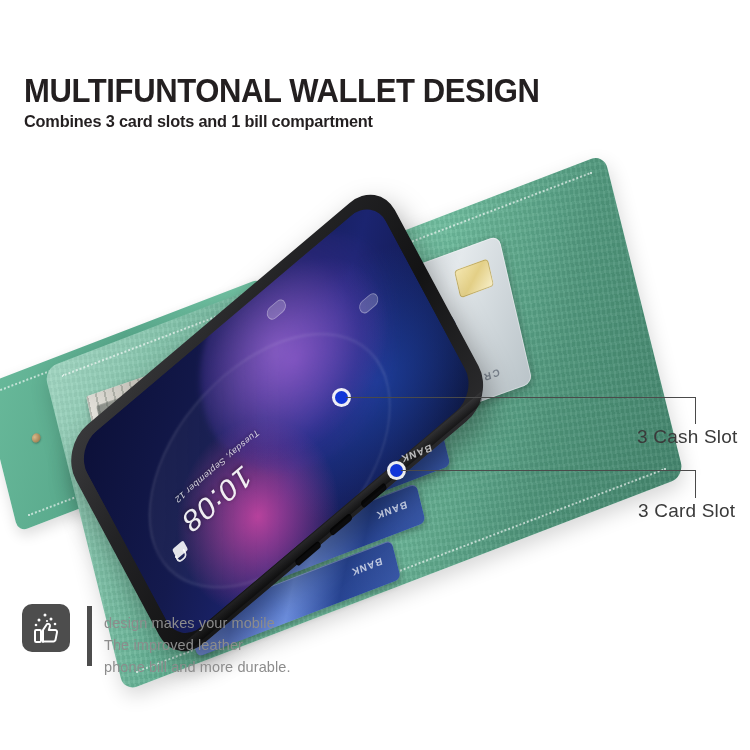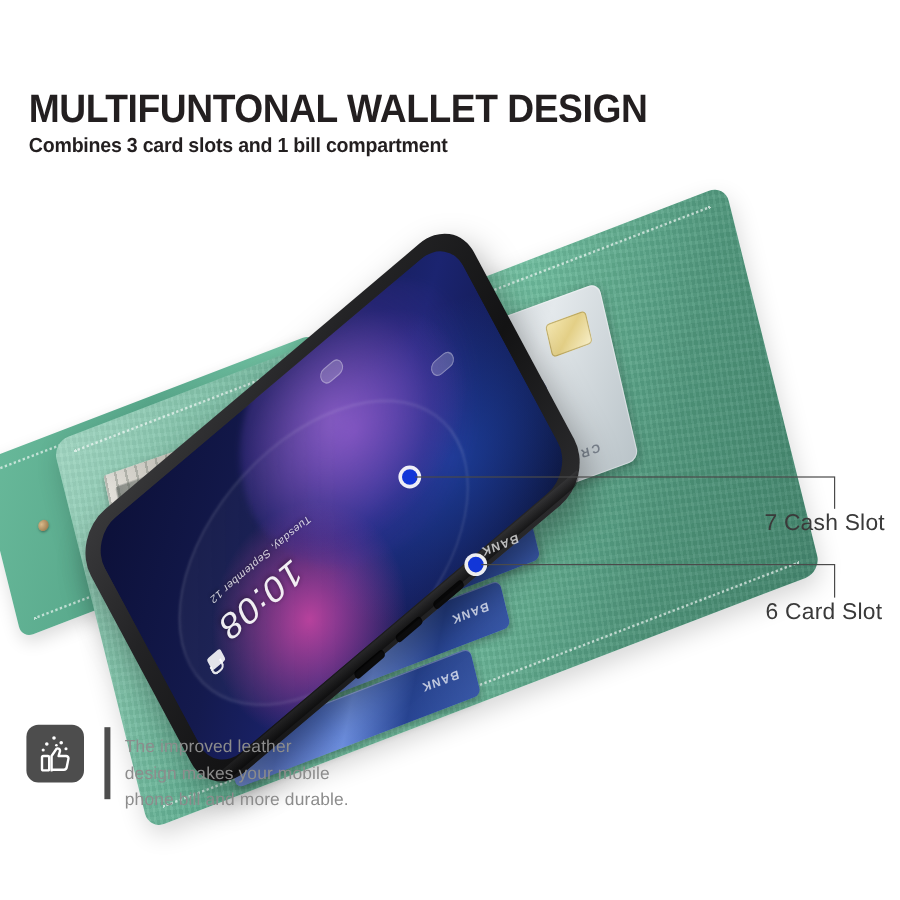--- a/index.html
+++ b/index.html
@@ -347,43 +347,43 @@
         <div class="port b"></div>
         <div class="port c"></div>
         <div class="case-lip"></div>
       </div>
     </div>
   </div>
 
   <div class="marker" style="left:335px;top:391px;"></div>
   <div class="lead-h" style="left:346px;top:397px;width:349px;"></div>
   <div class="lead-v" style="left:695px;top:397px;height:27px;"></div>
-  <div class="callout-text" style="left:637px;top:426px;">7 Cash Slot</div>
+  <div class="callout-text" style="left:637px;top:426px;">3 Cash Slot</div>
 
   <div class="marker" style="left:390px;top:464px;"></div>
   <div class="lead-h" style="left:401px;top:470px;width:294px;"></div>
   <div class="lead-v" style="left:695px;top:470px;height:28px;"></div>
-  <div class="callout-text" style="left:638px;top:500px;">6 Card Slot</div>
+  <div class="callout-text" style="left:638px;top:500px;">3 Card Slot</div>
 
   <div class="badge">
     <svg width="32" height="34" viewBox="0 0 32 34">
       <g fill="#ffffff">
         <circle cx="9" cy="9" r="1.5"></circle>
         <circle cx="15" cy="4" r="1.5"></circle>
         <circle cx="21" cy="8" r="1.5"></circle>
         <circle cx="6" cy="14" r="1.3"></circle>
         <circle cx="25" cy="13" r="1.3"></circle>
         <circle cx="17" cy="10" r="1.1"></circle>
       </g>
       <g fill="none" stroke="#ffffff" stroke-width="2" stroke-linejoin="round">
         <path d="M13 31 V19 L17 13 a2 2 0 0 1 3 2 l-1.2 4 H25 a2 2 0 0 1 2 2.4 l-1.4 7 a2.4 2.4 0 0 1 -2.4 2 H13 Z"></path>
         <rect x="5" y="19" width="6" height="12" rx="1.2"></rect>
       </g>
     </svg>
   </div>
   <div class="divider"></div>
   <div class="foot-text">
+    <div>design makes your mobile</div>
     <div>The improved leather</div>
-    <div>design makes your mobile</div>
     <div>phone bill and more durable.</div>
   </div>
 
 </div>
 
 </body></html>

